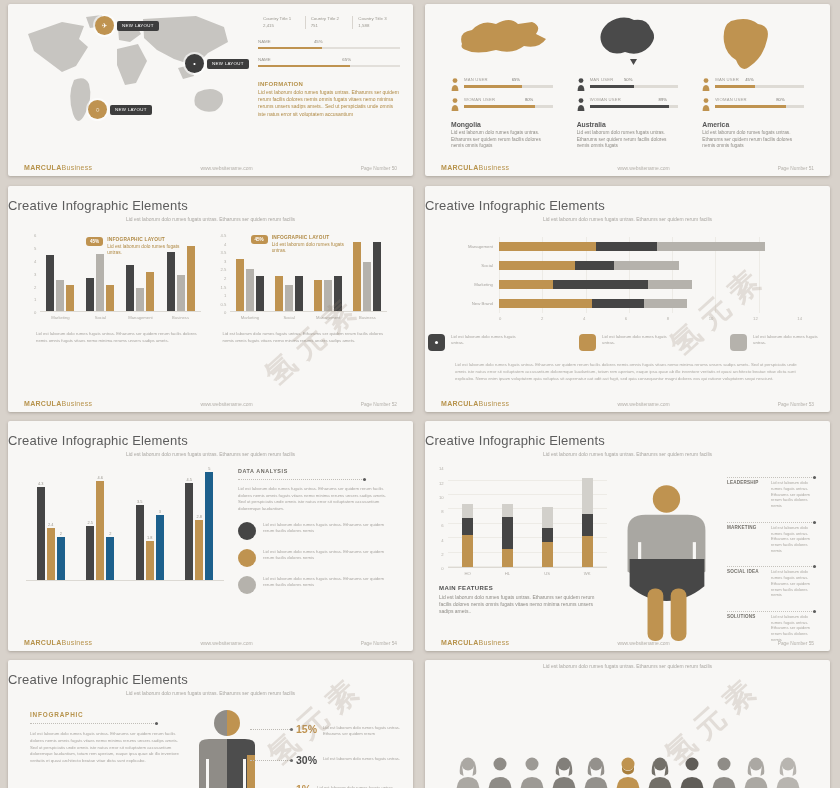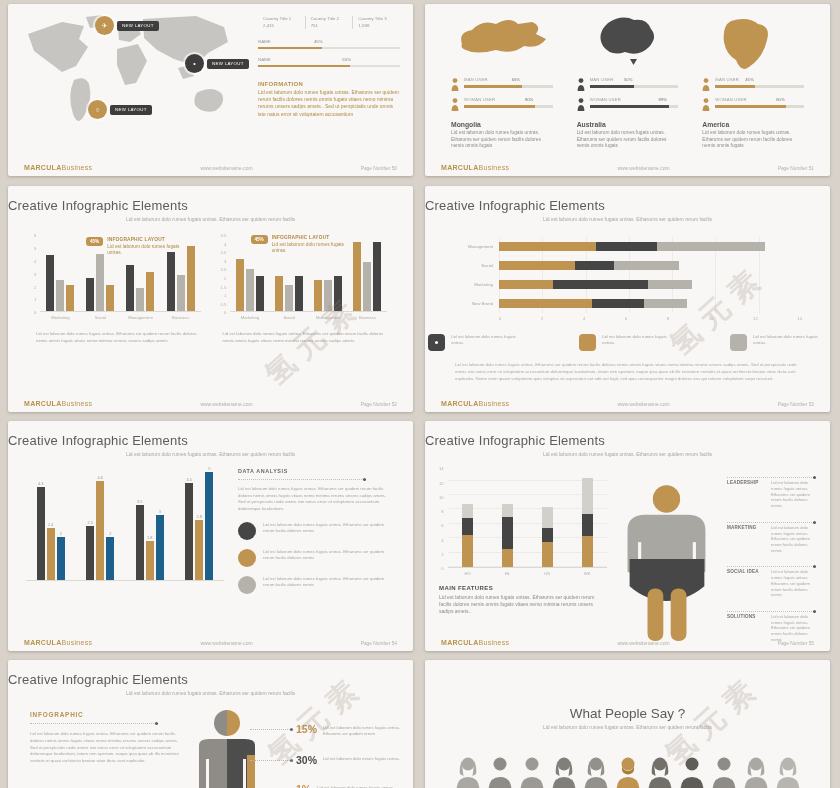--- a/index.html
+++ b/index.html
@@ -810,21 +810,20 @@
           </div>
           <div class="p-item">
             <span class="p-pct" style="color: rgb(191, 147, 80);">1%</span>
             <span class="p-txt">Lid est laborum dolo rumes fugats untras.</span>
           </div>
         </div>
     </div>
   </div>
 
   <div class="card" id="s8">
-    <div class="s8-title">What People Say ?</div>
     <div class="ssub">Lid est laborum dolo rumes fugats untras. Etharums ser quidem rerum facilis</div>
     <div class="avatars" id="avatars">
         <span><svg width="26" height="36" viewBox="0 0 26 36" fill="#aba8a3">
             <circle cx="13" cy="9" r="6.5"></circle>
             <path d="M6.5 6 q-2.5 8 -1.5 13 l3.5 2 z"></path>
             <path d="M19.5 6 q2.5 8 1.5 13 l-3.5 2 z"></path>
             <path d="M1.5 36 q0-14 11.5-14 q11.5 0 11.5 14 z"></path>
           </svg></span>
         <span><svg width="26" height="36" viewBox="0 0 26 36" fill="#8f8c87">
             <circle cx="13" cy="9" r="6.5"></circle>

